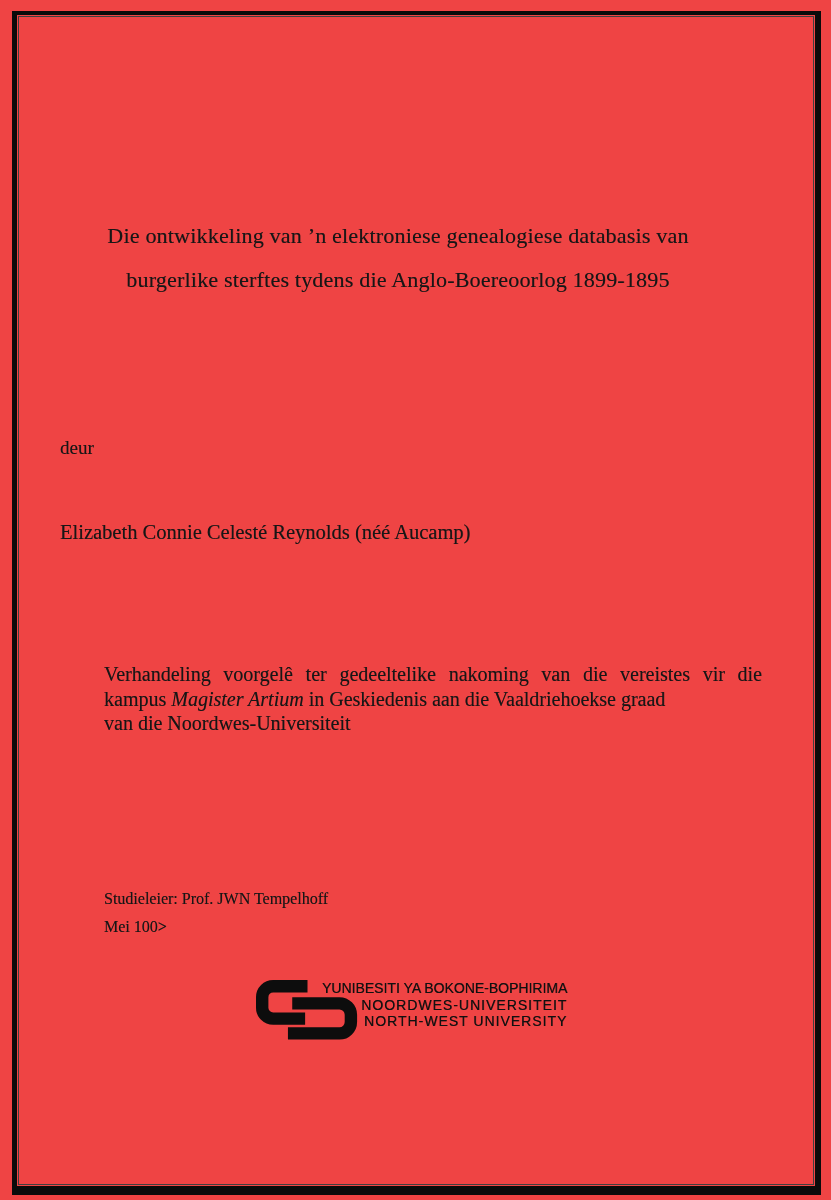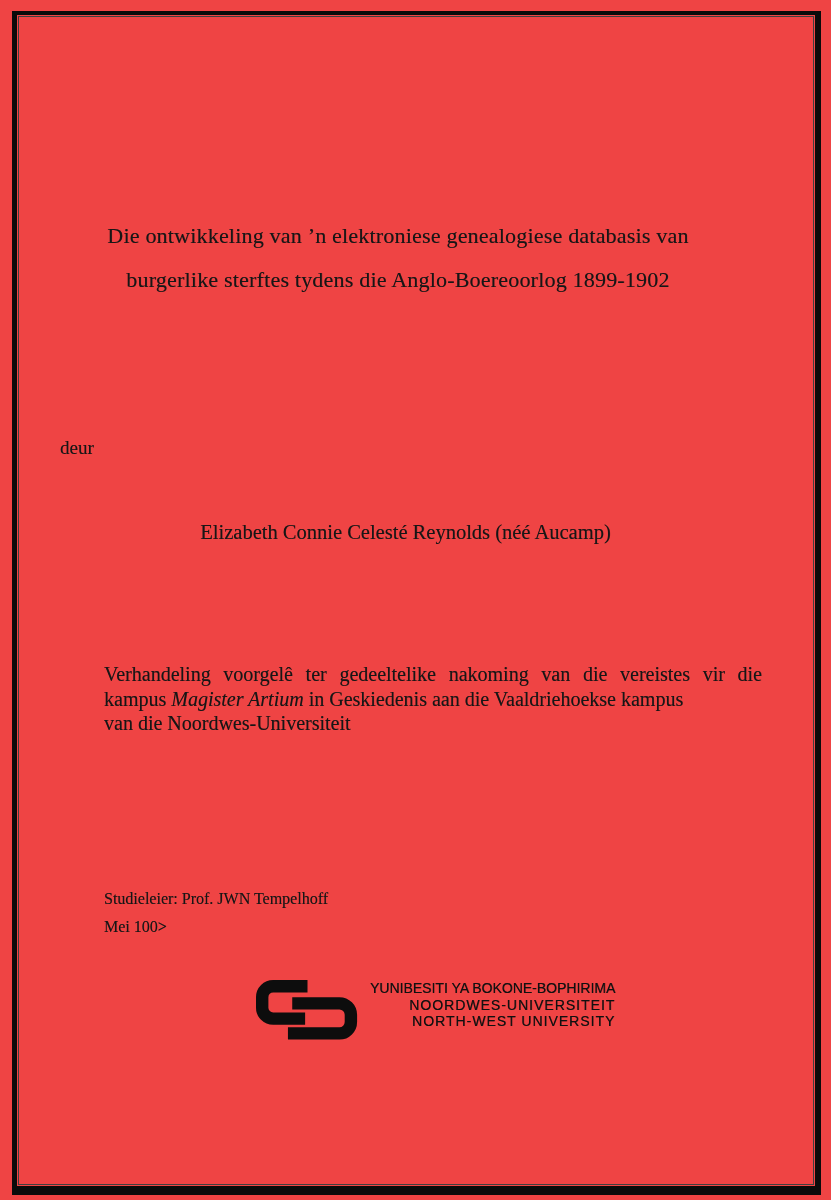--- a/index.html
+++ b/index.html
@@ -36,21 +36,21 @@
   .byline {
     position: absolute;
     left: 60px; right: 95px; top: 436px;
     text-align: left;
     font-size: 19px;
     line-height: 24px;
   }
   .author {
     position: absolute;
     left: 60px; right: 80px; top: 517px;
-    text-align: center;
+    text-align: left;
     font-size: 20.5px;
     line-height: 30px;
   }
   .statement {
     position: absolute;
     left: 104px; top: 662px;
     width: 658px;
     font-size: 20px;
     line-height: 24.5px;
   }
@@ -63,21 +63,20 @@
     left: 104px; top: 885px;
     font-size: 16px;
     line-height: 28px;
   }
   .date-glyph { font-weight: bold; letter-spacing: 0; }
   .logo-block {
     position: absolute;
     left: 256px; top: 974px;
     display: flex;
     align-items: flex-start;
-    gap: 48px;
   }
   .logo-mark { margin-top: 4px; display: block; }
   .logo-text {
     margin-left: -37px;
     margin-top: 6px;
     text-align: right;
     font-family: "Liberation Sans", sans-serif;
     font-size: 14px;
     line-height: 16.5px;
     color: #101010;
@@ -90,30 +89,30 @@
 <body>
 
 <div class="page">
 
   <div class="frame">
     <div class="frame-inner"></div>
   </div>
 
   <div class="thesis-title">
     <div>Die ontwikkeling van ’n elektroniese genealogiese databasis van</div>
-    <div>burgerlike sterftes tydens die Anglo-Boereoorlog 1899-1902</div>
+    <div>burgerlike sterftes tydens die Anglo-Boereoorlog 1899-1895</div>
   </div>
 
   <div class="byline">deur</div>
 
   <div class="author">Elizabeth Connie Celesté Reynolds (néé Aucamp)</div>
 
   <div class="statement">
     <div class="line-justified">Verhandeling voorgelê ter gedeeltelike nakoming van die vereistes vir die</div>
-    <div><span>kampus </span><i>Magister Artium</i><span> in Geskiedenis aan die Vaaldriehoekse kampus</span></div>
+    <div><span>kampus </span><i>Magister Artium</i><span> in Geskiedenis aan die Vaaldriehoekse graad</span></div>
     <div>van die Noordwes-Universiteit</div>
   </div>
 
   <div class="supervisor-block">
     <div>Studieleier: Prof. JWN Tempelhoff</div>
     <div><span>Mei 100</span><span class="date-glyph">&gt;</span></div>
   </div>
 
   <div class="logo-block">
     <svg class="logo-mark" width="103" height="65" viewBox="0 0 108 68" xmlns="http://www.w3.org/2000/svg">

